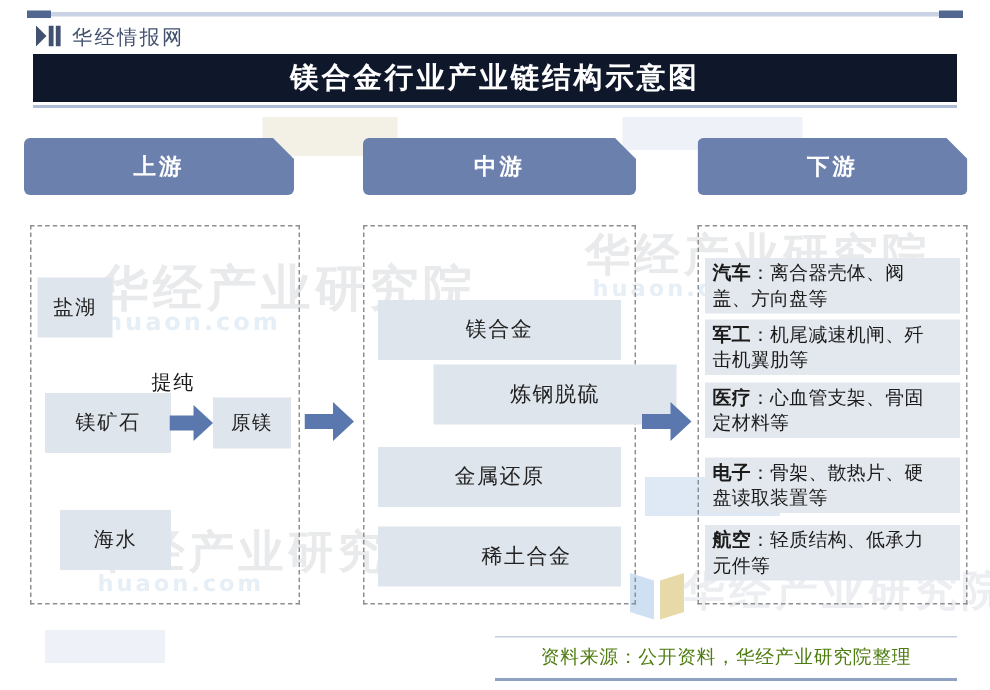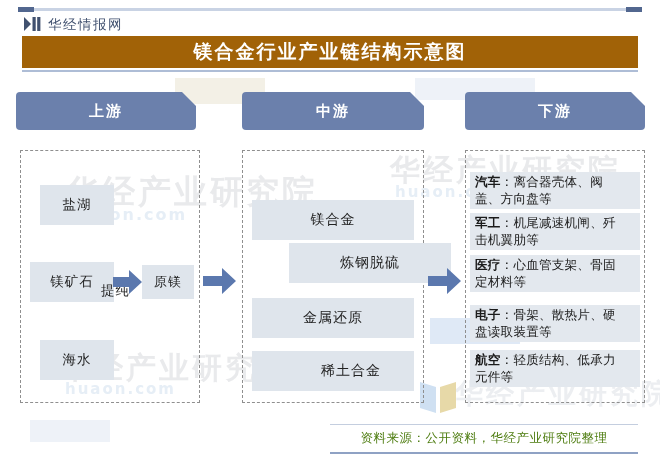--- a/index.html
+++ b/index.html
@@ -33,21 +33,21 @@
   }
   .brand-icon { display: block; }
   .brand-text {
     font-size: 13.5px; color: #41516f; letter-spacing: 1.5px;
     font-family: "DejaVu Sans", "Liberation Sans", sans-serif;
   }
 
   
   .title-bar {
     position: absolute; left: 22px; top: 36px; width: 616px; height: 32px;
-    background: #a16207;
+    background: #0f172a;
     display: flex; align-items: center; justify-content: center;
   }
   .title-text {
     color: #ffffff; font-size: 19px; font-weight: bold; letter-spacing: 2px;
   }
   .title-underline {
     position: absolute; left: 22px; top: 70px; width: 616px; height: 2px;
     background: #aebdd6;
   }
 
@@ -103,29 +103,29 @@
   
   .chip {
     position: absolute;
     background: #dfe5ec;
     display: flex; align-items: center; justify-content: center;
     color: #222; font-size: 13.5px; letter-spacing: 1px;
     z-index: 2;
   }
 
   
-  .chip-salt  { left: 40px;  top: 185px; width: 74px; height: 40px; }
+  .chip-salt  { left: 25px;  top: 185px; width: 50px; height: 40px; }
   .chip-ore   { left: 30px;  top: 262px; width: 84px; height: 40px; }
   .chip-sea   { left: 40px;  top: 340px; width: 74px; height: 40px; }
   .chip-raw   { left: 142px; top: 265px; width: 52px; height: 34px; font-size: 13px; }
 
   
   .purify-label {
     position: absolute; left: 101px; top: 246px;
-    font-size: 13.5px; color: #1c1c1c; letter-spacing: 1px; z-index: 3; margin-top: 36px;
+    font-size: 13.5px; color: #1c1c1c; letter-spacing: 1px; z-index: 3;
   }
 
   
   .arrow { position: absolute; z-index: 3; }
 
   
   .chip-m { left: 252px; width: 162px; height: 40px; font-size: 14px; }
   .chip-m1 { top: 200px; }
   .chip-m2 { top: 243px; margin-left: 37px; }
   .chip-m3 { top: 298px; }

